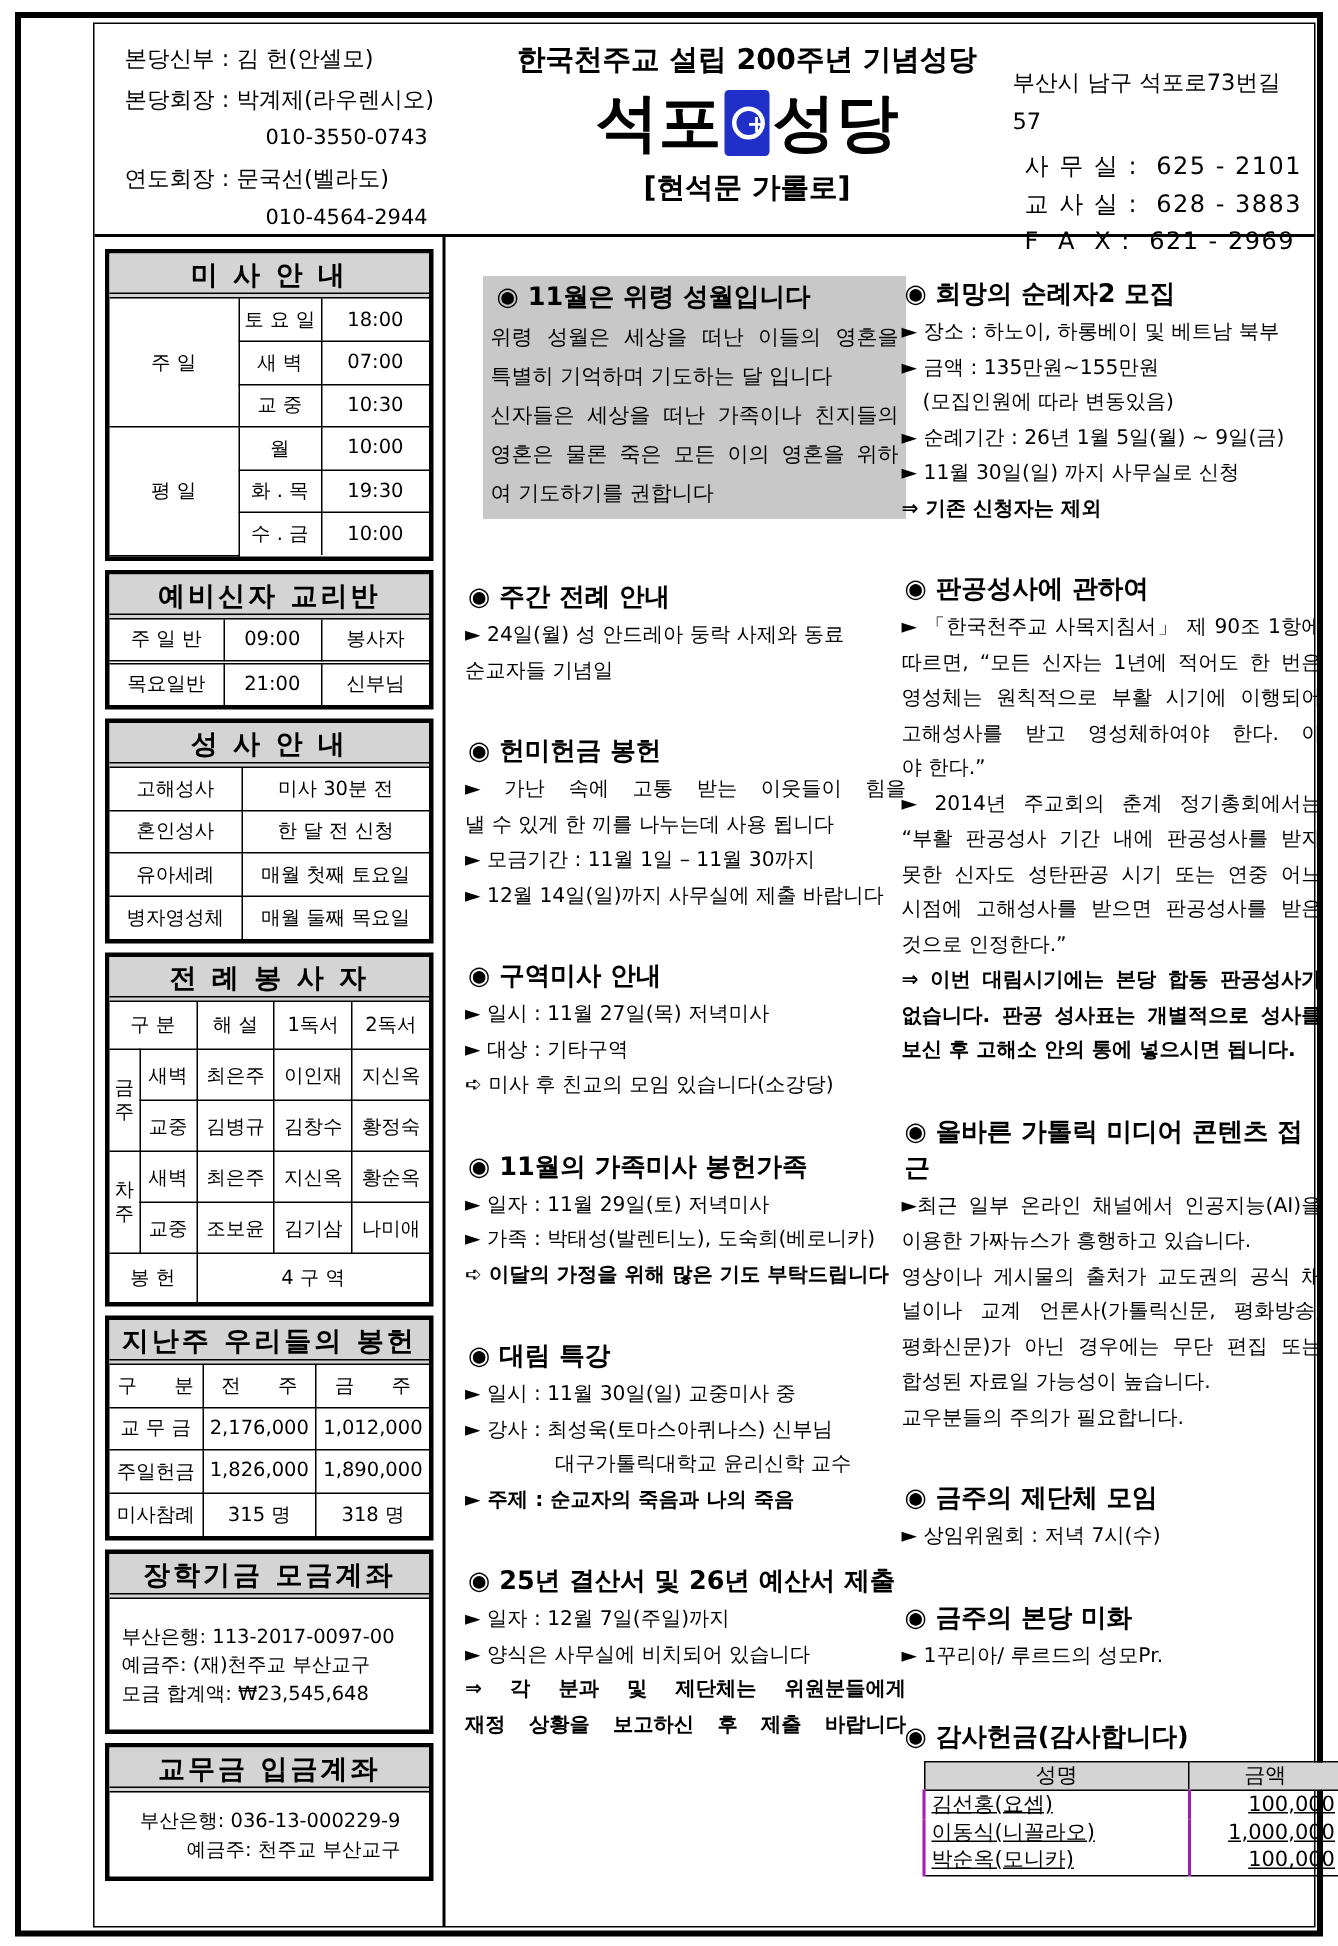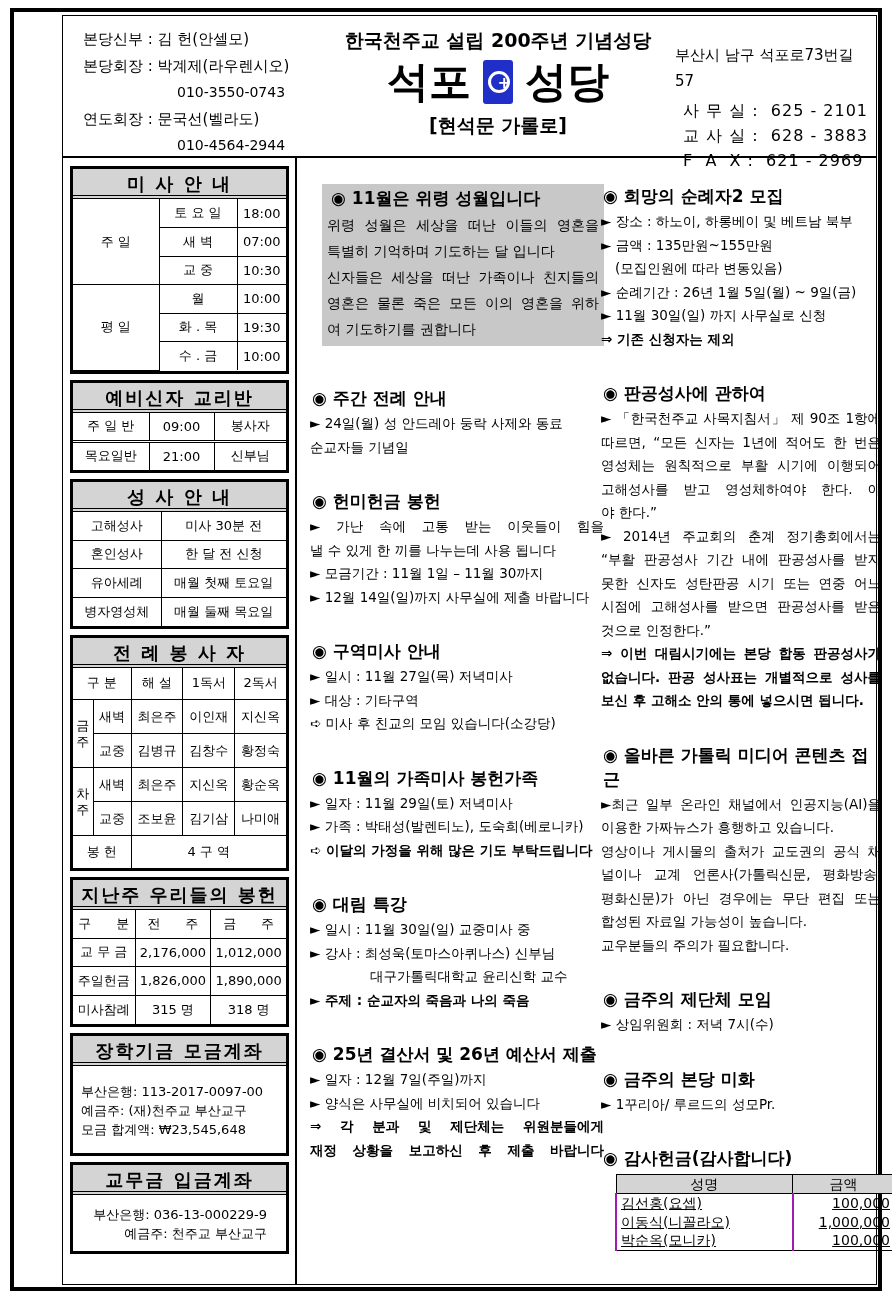--- a/index.html
+++ b/index.html
@@ -15,21 +15,21 @@
     border: 1px solid #000;
     margin-left: 45px;
   }
 
   
   .header { position: absolute; left: 0; top: 0; right: 0; height: 142px; border-bottom: 2px solid #000; }
   .hdr-left { position: absolute; left: 20px; top: 10px; font-size: 15px; line-height: 26.5px; }
   .hdr-left .phone { padding-left: 94px; font-size: 14px; }
   .hdr-center { position: absolute; left: 265px; top: 10px; width: 340px; text-align: center; }
   .hdr-sub { font-size: 19px; font-weight: bold; letter-spacing: 0px; line-height: 28px; }
-  .hdr-title { font-size: 42px; font-weight: bold; line-height: 56px; display: flex; justify-content: center; align-items: center; gap: 12px; }
+  .hdr-title { font-size: 42px; font-weight: bold; line-height: 56px; display: flex; justify-content: center; align-items: center; gap: 2px; }
   .logo { width: 30px; height: 44px; background: #1f2fc8; border-radius: 3px; position: relative; display: inline-block; }
   .logo::before { content: ""; position: absolute; left: 5px; top: 11px; width: 16px; height: 16px; border: 3px solid #fff; border-radius: 50%; }
   .logo::after { content: "+"; position: absolute; right: 2px; top: -5px; color: #fff; font-size: 16px; font-weight: bold; }
   .hdr-paren { font-size: 19px; font-weight: bold; line-height: 30px; }
   .hdr-right { position: absolute; left: 612px; top: 26px; }
   .hdr-addr { font-size: 15px; line-height: 26px; }
   .hdr-contact { font-size: 16px; line-height: 25px; letter-spacing: 1px; padding-left: 8px; margin-top: 4px; }
   .hdr-contact div { white-space: pre; }
 
   
@@ -106,21 +106,21 @@
 
     <div class="left-col">
 
       <div class="box">
         <div class="box-title">미 사 안 내</div>
         <table>
           <tbody>
               <tr>
             <td rowspan="3" style="width:86px">주    일</td>
             <td>토 요 일</td>
-            <td style="width:49px">18:00</td>
+            <td style="width:72px">18:00</td>
           </tr>
           <tr>
             <td>새      벽</td>
             <td>07:00</td>
           </tr>
           <tr>
             <td>교      중</td>
             <td>10:30</td>
           </tr>
           <tr>

